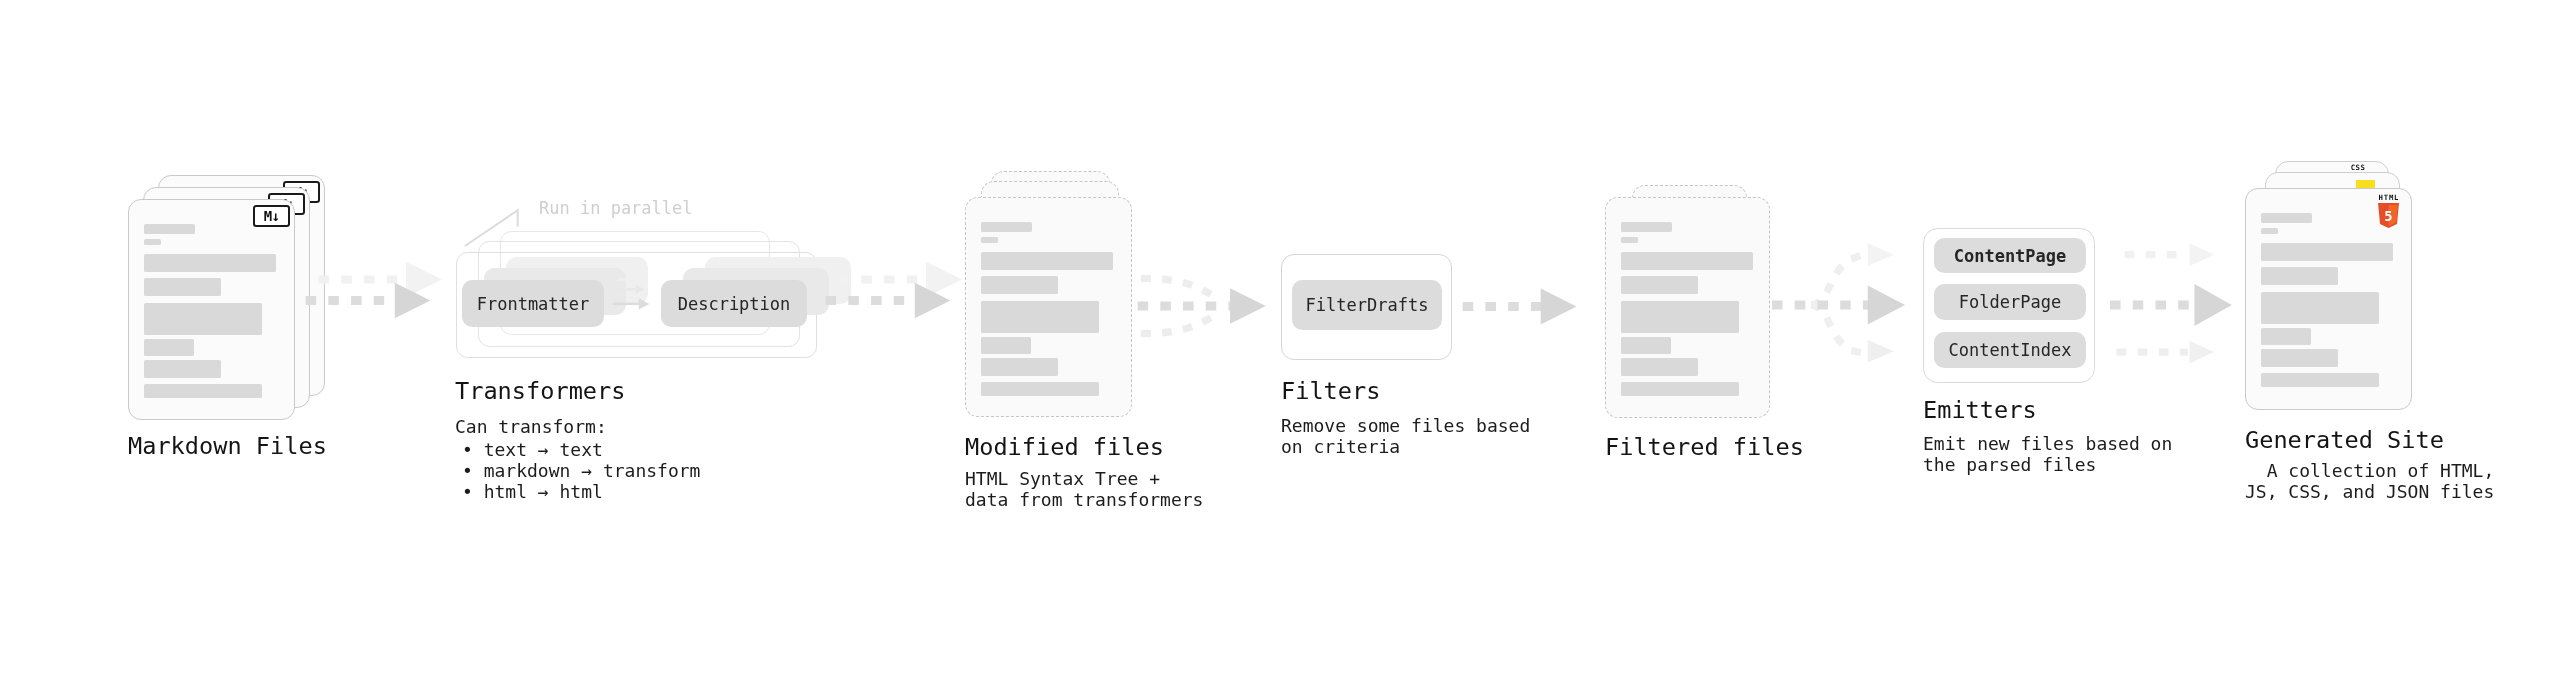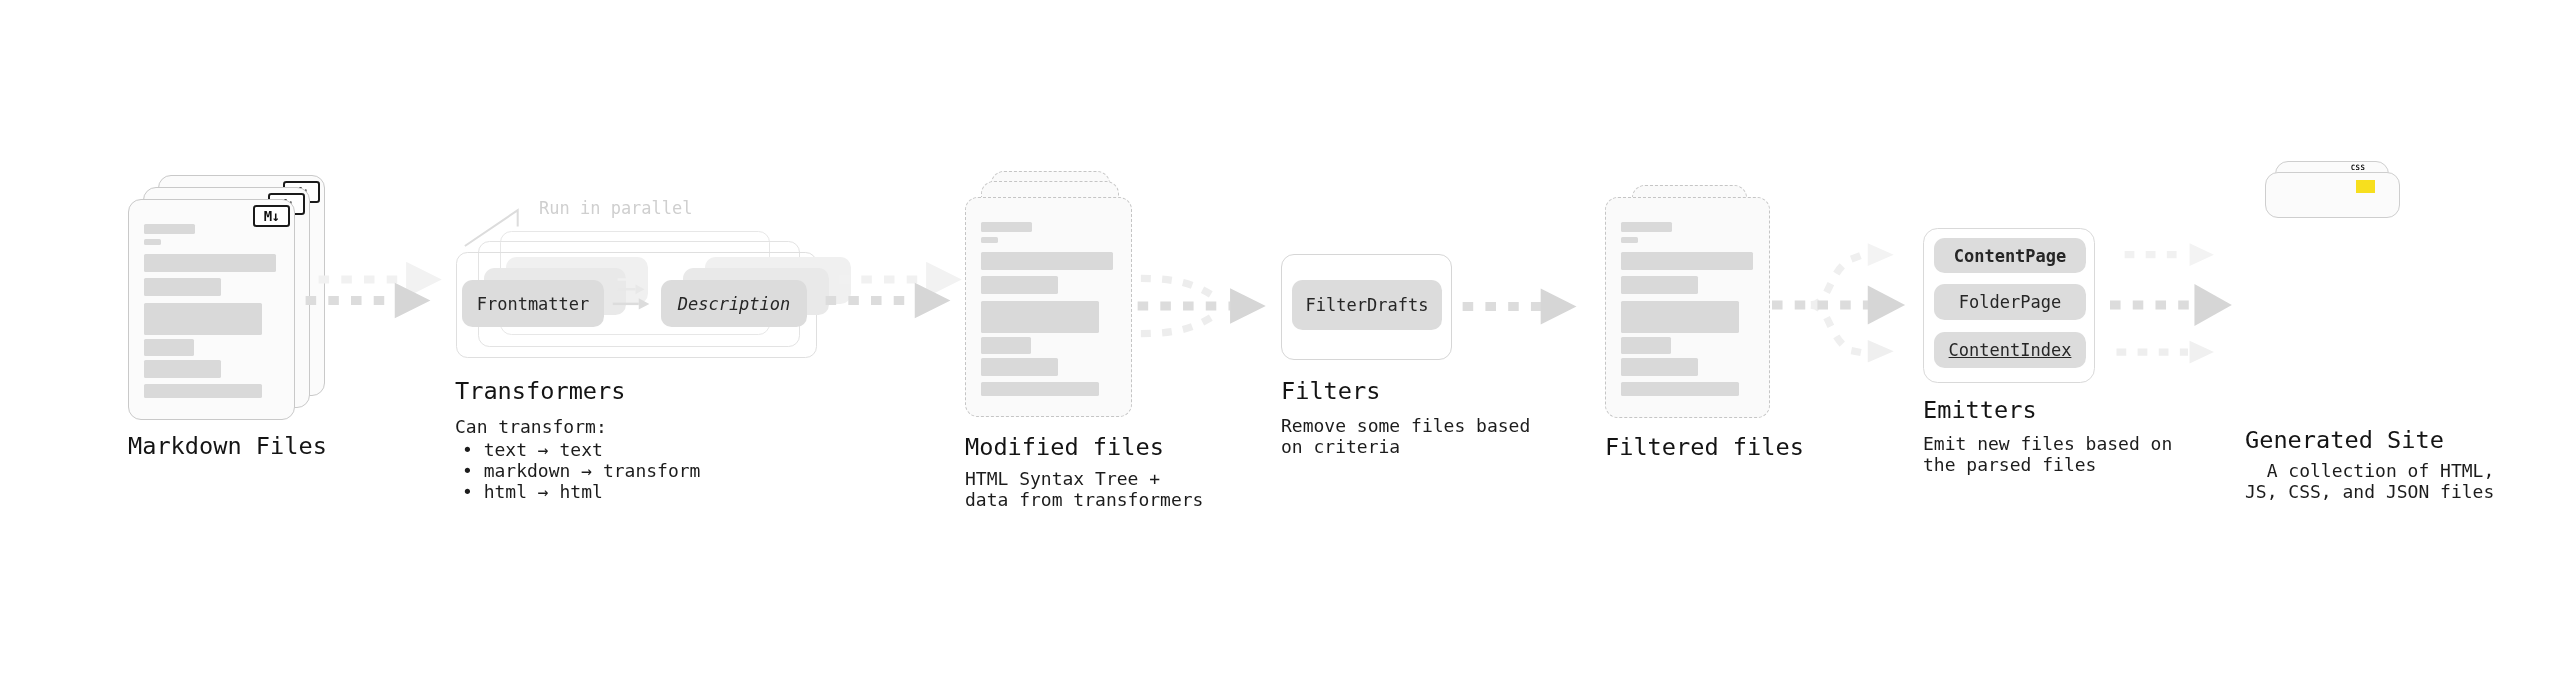--- a/index.html
+++ b/index.html
@@ -78,21 +78,21 @@
   <div class="obox" style="left:500px;top:231px;width:270px;height:104px;border-color:#e7e7e7;"></div>
   <div class="obox" style="left:478px;top:241px;width:322px;height:106px;border-color:#e3e3e3;"></div>
   <div class="obox" style="left:456px;top:252px;width:361px;height:106px;border-color:#dfdfdf;"></div>
 
   <div class="pill ghost3" style="left:506px;top:257px;width:142px;height:47px;"></div>
   <div class="pill ghost2" style="left:484px;top:268px;width:142px;height:47px;"></div>
   <div class="pill" style="left:462px;top:280px;width:142px;height:47px;">Frontmatter</div>
 
   <div class="pill ghost3" style="left:705px;top:257px;width:146px;height:47px;"></div>
   <div class="pill ghost2" style="left:683px;top:268px;width:146px;height:47px;"></div>
-  <div class="pill" style="left:661px;top:280px;width:146px;height:47px;font-style:italic;">Description</div>
+  <div class="pill" style="left:661px;top:280px;width:146px;height:47px;">Description</div>
 
   <svg style="left:611px;top:273px;" width="49" height="39" viewBox="0 0 60 48">
     <line x1="8" y1="8" x2="30" y2="8" stroke="#f0f0f0" stroke-width="3"></line>
     <polygon points="30,2 41,8 30,14" fill="#f0f0f0"></polygon>
     <line x1="8" y1="20" x2="30" y2="20" stroke="#e8e8e8" stroke-width="3"></line>
     <polygon points="30,14 41,20 30,26" fill="#e8e8e8"></polygon>
     <line x1="2" y1="38" x2="34" y2="38" stroke="#dcdcdc" stroke-width="3"></line>
     <polygon points="34,31 47,38 34,45" fill="#dcdcdc"></polygon>
   </svg>
 
@@ -171,21 +171,21 @@
     <polygon points="118,4 150,18 118,32" fill="#f3f3f3"></polygon>
     <path d="M48,80 C72,82 68,118 96,136 L112,139" fill="none" stroke="#efefef" stroke-width="9" stroke-dasharray="12 14"></path>
     <polygon points="118,123 150,137 118,151" fill="#efefef"></polygon>
     <line x1="0" y1="80" x2="120" y2="80" stroke="#dcdcdc" stroke-width="11" stroke-dasharray="13 15"></line>
     <polygon points="118,56 164,80 118,104" fill="#d6d6d6"></polygon>
   </svg>
 
   <div class="obox" style="left:1923px;top:228px;width:172px;height:155px;border-color:#d9d9d9;border-radius:14.6px;"></div>
   <div class="pill" style="left:1934px;top:238px;width:152px;height:35px;font-size:17px;font-weight:bold;">ContentPage</div>
   <div class="pill" style="left:1934px;top:284px;width:152px;height:36px;font-size:17px;">FolderPage</div>
-  <div class="pill" style="left:1934px;top:332px;width:152px;height:36px;font-size:17px;text-decoration:underline;">ContentIndex</div>
+  <div class="pill" style="left:1934px;top:332px;width:152px;height:36px;font-size:17px;">ContentIndex</div>
   <div class="stage-title" style="left:1923px;top:396px;">Emitters</div>
   <div class="stage-sub" style="left:1923px;top:433px;">
     <div>Emit new files based on</div>
     <div>the parsed files</div>
   </div>
 
   <svg style="left:2110px;top:240px;" width="134" height="130" viewBox="0 0 165 160">
     <line x1="18" y1="18" x2="96" y2="18" stroke="#f1f1f1" stroke-width="9" stroke-dasharray="12 14"></line>
     <polygon points="98,4 128,18 98,32" fill="#f3f3f3"></polygon>
     <line x1="0" y1="80" x2="106" y2="80" stroke="#dcdcdc" stroke-width="11" stroke-dasharray="13 15"></line>
@@ -196,20 +196,40 @@
 
   <div class="card" style="left:2275px;top:161px;width:114px;height:42px;border-color:#cecece;">
     <div class="css-badge">
       <div class="word">CSS</div>
       <div class="underline"></div>
     </div>
   </div>
   <div class="card" style="left:2265px;top:172px;width:135px;height:46px;border-color:#cecece;">
     <div class="js-badge"></div>
   </div>
+  <div class="card" style="left:2245px;top:188px;width:167px;height:222px;border-color:#cacaca;">
+    <div class="html5-badge">
+      <div class="word">HTML</div>
+      <svg width="23" height="25" style="position:static;display:block;margin:0.8px auto 0;" viewBox="0 0 28 31">
+        <polygon points="1,0 27,0 24.5,26 14,31 3.5,26" fill="#e44d26"></polygon>
+        <polygon points="14,2.5 25.5,2.5 23.5,24.5 14,28.8" fill="#f16529"></polygon>
+        <text x="14" y="22" text-anchor="middle" font-size="17" font-weight="bold" fill="#ffffff" font-family="DejaVu Sans Mono, monospace">5</text>
+      </svg>
+    </div>
+    <div class="bars">
+        <div class="bar" style="width: 51px; height: 10.6px; margin-top: 23.6px;"></div>
+        <div class="bar" style="width: 17px; height: 5.7px; margin-top: 4.9px;"></div>
+        <div class="bar" style="width: 132px; height: 18px; margin-top: 9px;"></div>
+        <div class="bar" style="width: 77px; height: 18px; margin-top: 6.5px;"></div>
+        <div class="bar" style="width: 118px; height: 32.5px; margin-top: 6.5px;"></div>
+        <div class="bar" style="width: 50px; height: 16.3px; margin-top: 4.1px;"></div>
+        <div class="bar" style="width: 77px; height: 18.7px; margin-top: 4.1px;"></div>
+        <div class="bar" style="width: 118px; height: 14px; margin-top: 5.7px;"></div>
+      </div>
+  </div>
   <div class="stage-title" style="left:2245px;top:426px;">Generated Site</div>
   <div class="stage-sub" style="left:2245px;top:460px;text-align:right;">
     <div>A collection of HTML,</div>
     <div>JS, CSS, and JSON files</div>
   </div>
 
 </div>
 
 
 </body></html>

